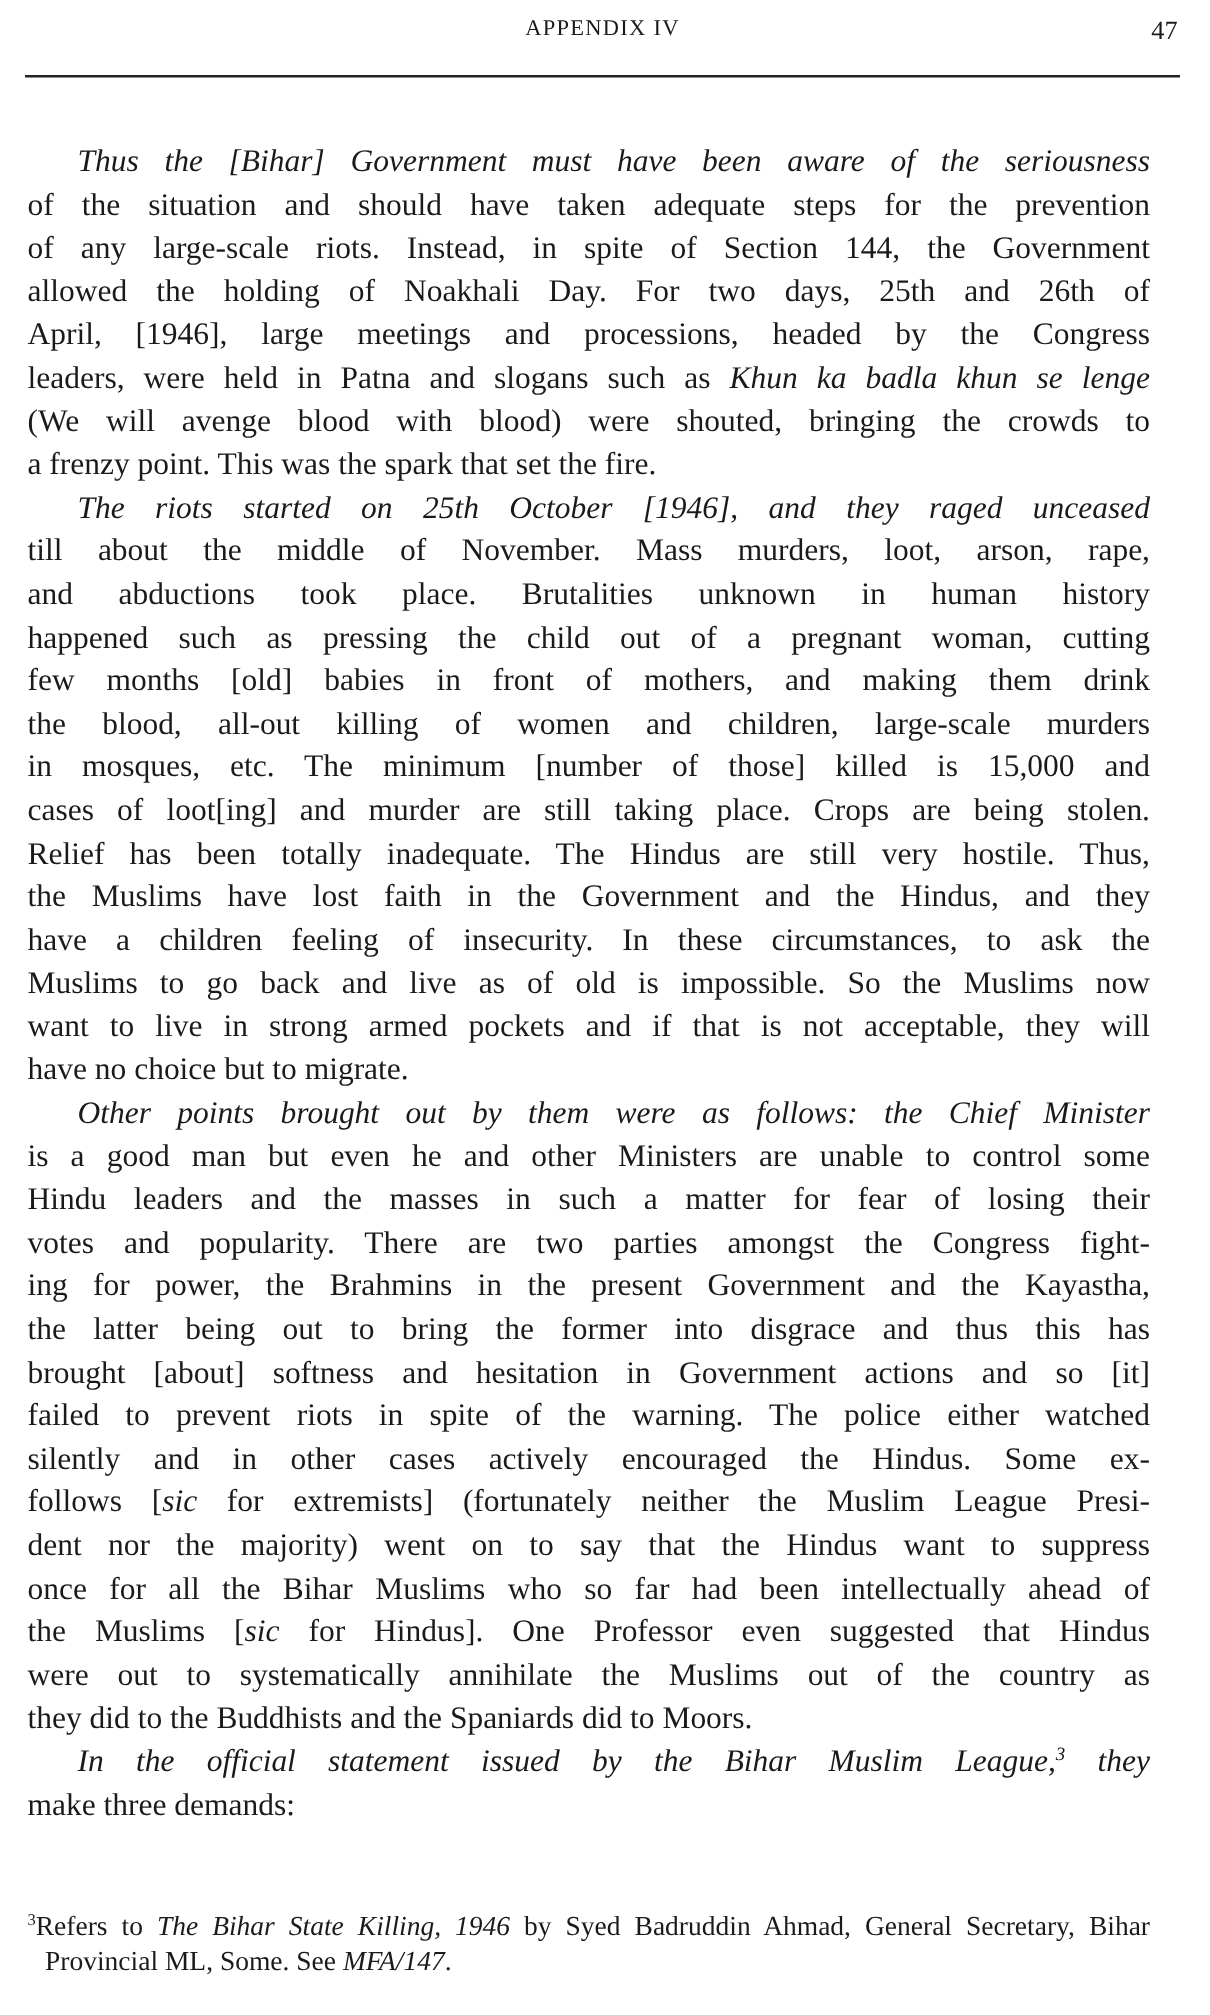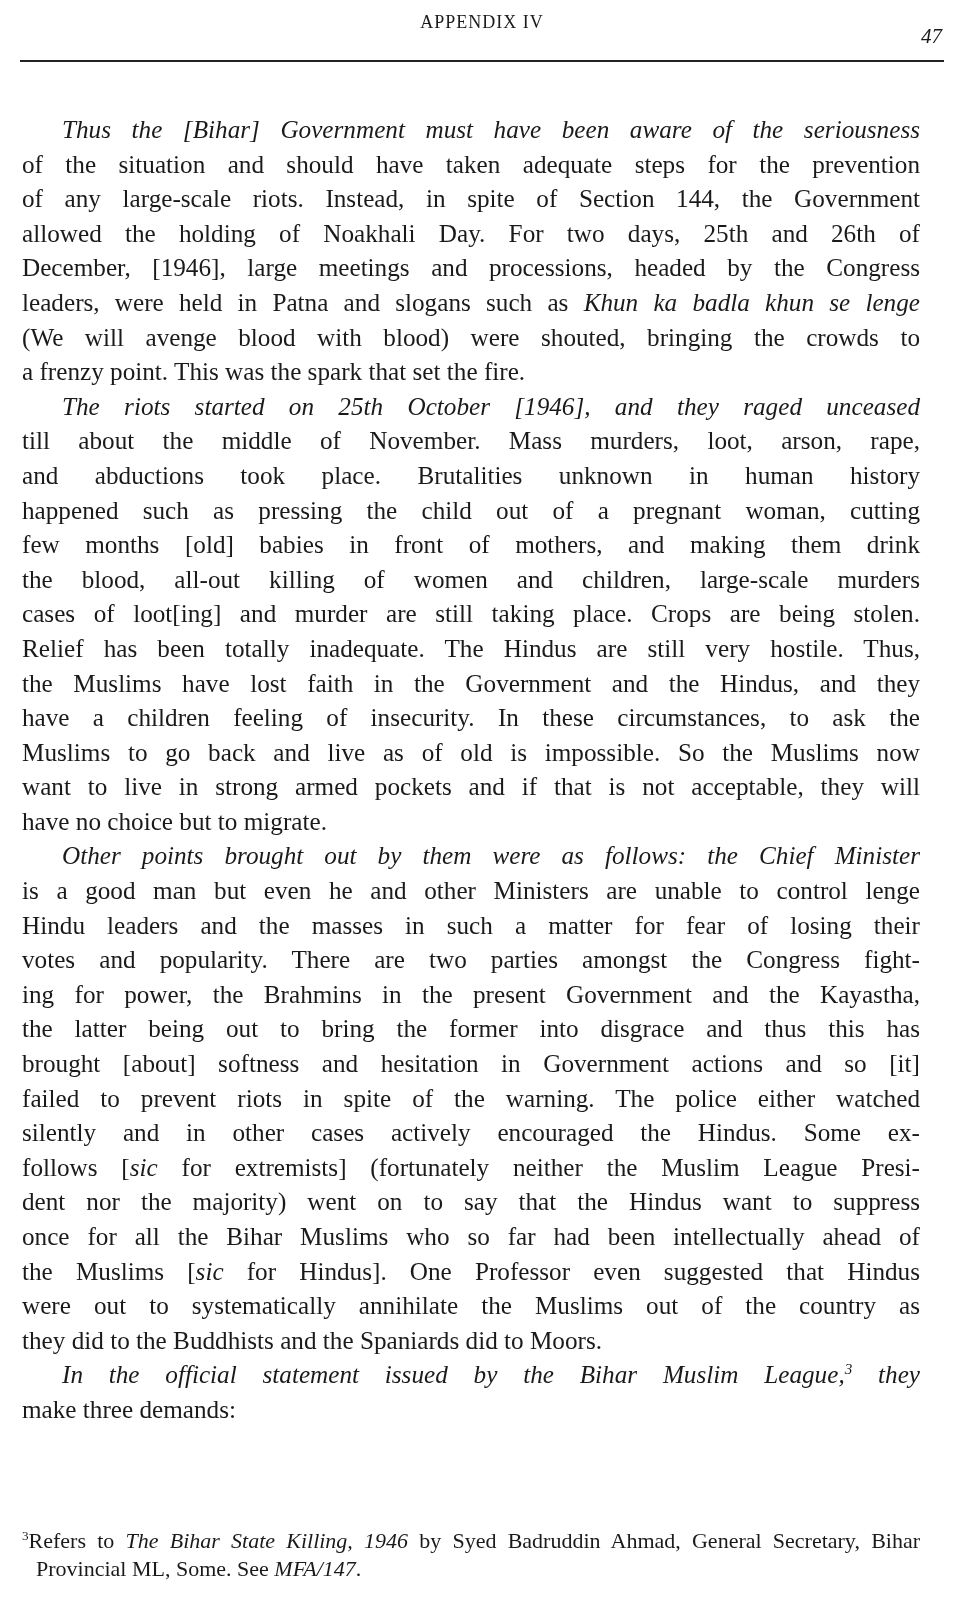--- a/index.html
+++ b/index.html
@@ -1,21 +1,21 @@
 <!DOCTYPE html>
 <html><head>
 <meta charset="utf-8">
 <style>
   html, body { margin: 0; padding: 0; background: #ffffff; }
   body { width: 968px; height: 1612px; position: relative; overflow: hidden; color: #1a1a1a;
          font-family: "Liberation Serif", "DejaVu Serif", serif; }
   .header { position: absolute; top: 12px; left: 22px; width: 920px; height: 36px; }
   .running-head { position: absolute; left: 0; right: 0; top: 0; text-align: center;
                   font-size: 18px; letter-spacing: 1px; }
-  .folio { position: absolute; right: 0; top: 12px; font-size: 21px; font-style: italic; }
+  .folio { position: absolute; right: 0; top: 0; font-size: 21px; }
   .rule { position: absolute; top: 60px; left: 20px; width: 924px; height: 2px; background: #222; }
   .body-text { position: absolute; top: 113px; left: 22px; width: 898px;
                font-size: 25.2px; line-height: 34.6px; text-align: justify; }
   .line { display: block; white-space: nowrap; text-align: justify; text-align-last: justify; height: 34.6px; }
   .line.last { text-align-last: left; }
   .indent { padding-left: 40px; font-style: italic; }
   .footnote { position: absolute; top: 1527px; left: 22px; width: 898px; font-size: 22px; line-height: 28px; }
   .footnote .line { height: 28px; }
   .fn-cont { padding-left: 14px; }
   sup { font-size: 0.6em; line-height: 0; }
@@ -30,45 +30,46 @@
 </div>
 <div class="rule"></div>
 
 <div class="body-text">
 
   <div>
     <span class="line indent">Thus the [Bihar] Government must have been aware of the seriousness</span>
     <span class="line">of the situation and should have taken adequate steps for the prevention</span>
     <span class="line">of any large-scale riots. Instead, in spite of Section 144, the Government</span>
     <span class="line">allowed the holding of Noakhali Day. For two days, 25th and 26th of</span>
-    <span class="line">December, [1946], large meetings and processions, headed by the Congress</span>
+    <span class="line">April, [1946], large meetings and processions, headed by the Congress</span>
     <span class="line"><span>leaders, were held in Patna and slogans such as </span><i>Khun ka badla khun se lenge</i></span>
     <span class="line">(We will avenge blood with blood) were shouted, bringing the crowds to</span>
     <span class="line last">a frenzy point. This was the spark that set the fire.</span>
   </div>
 
   <div>
     <span class="line indent">The riots started on 25th October [1946], and they raged unceased</span>
     <span class="line">till about the middle of November. Mass murders, loot, arson, rape,</span>
     <span class="line">and abductions took place. Brutalities unknown in human history</span>
     <span class="line">happened such as pressing the child out of a pregnant woman, cutting</span>
     <span class="line">few months [old] babies in front of mothers, and making them drink</span>
     <span class="line">the blood, all-out killing of women and children, large-scale murders</span>
+    <span class="line">in mosques, etc. The minimum [number of those] killed is 15,000 and</span>
     <span class="line">cases of loot[ing] and murder are still taking place. Crops are being stolen.</span>
     <span class="line">Relief has been totally inadequate. The Hindus are still very hostile. Thus,</span>
     <span class="line">the Muslims have lost faith in the Government and the Hindus, and they</span>
     <span class="line">have a children feeling of insecurity. In these circumstances, to ask the</span>
     <span class="line">Muslims to go back and live as of old is impossible. So the Muslims now</span>
     <span class="line">want to live in strong armed pockets and if that is not acceptable, they will</span>
     <span class="line last">have no choice but to migrate.</span>
   </div>
 
   <div>
     <span class="line indent">Other points brought out by them were as follows: the Chief Minister</span>
-    <span class="line">is a good man but even he and other Ministers are unable to control lenge</span>
+    <span class="line">is a good man but even he and other Ministers are unable to control some</span>
     <span class="line">Hindu leaders and the masses in such a matter for fear of losing their</span>
     <span class="line">votes and popularity. There are two parties amongst the Congress fight-</span>
     <span class="line">ing for power, the Brahmins in the present Government and the Kayastha,</span>
     <span class="line">the latter being out to bring the former into disgrace and thus this has</span>
     <span class="line">brought [about] softness and hesitation in Government actions and so [it]</span>
     <span class="line">failed to prevent riots in spite of the warning. The police either watched</span>
     <span class="line">silently and in other cases actively encouraged the Hindus. Some ex-</span>
     <span class="line"><span>follows [</span><i>sic</i><span> for extremists] (fortunately neither the Muslim League Presi-</span></span>
     <span class="line">dent nor the majority) went on to say that the Hindus want to suppress</span>
     <span class="line">once for all the Bihar Muslims who so far had been intellectually ahead of</span>

